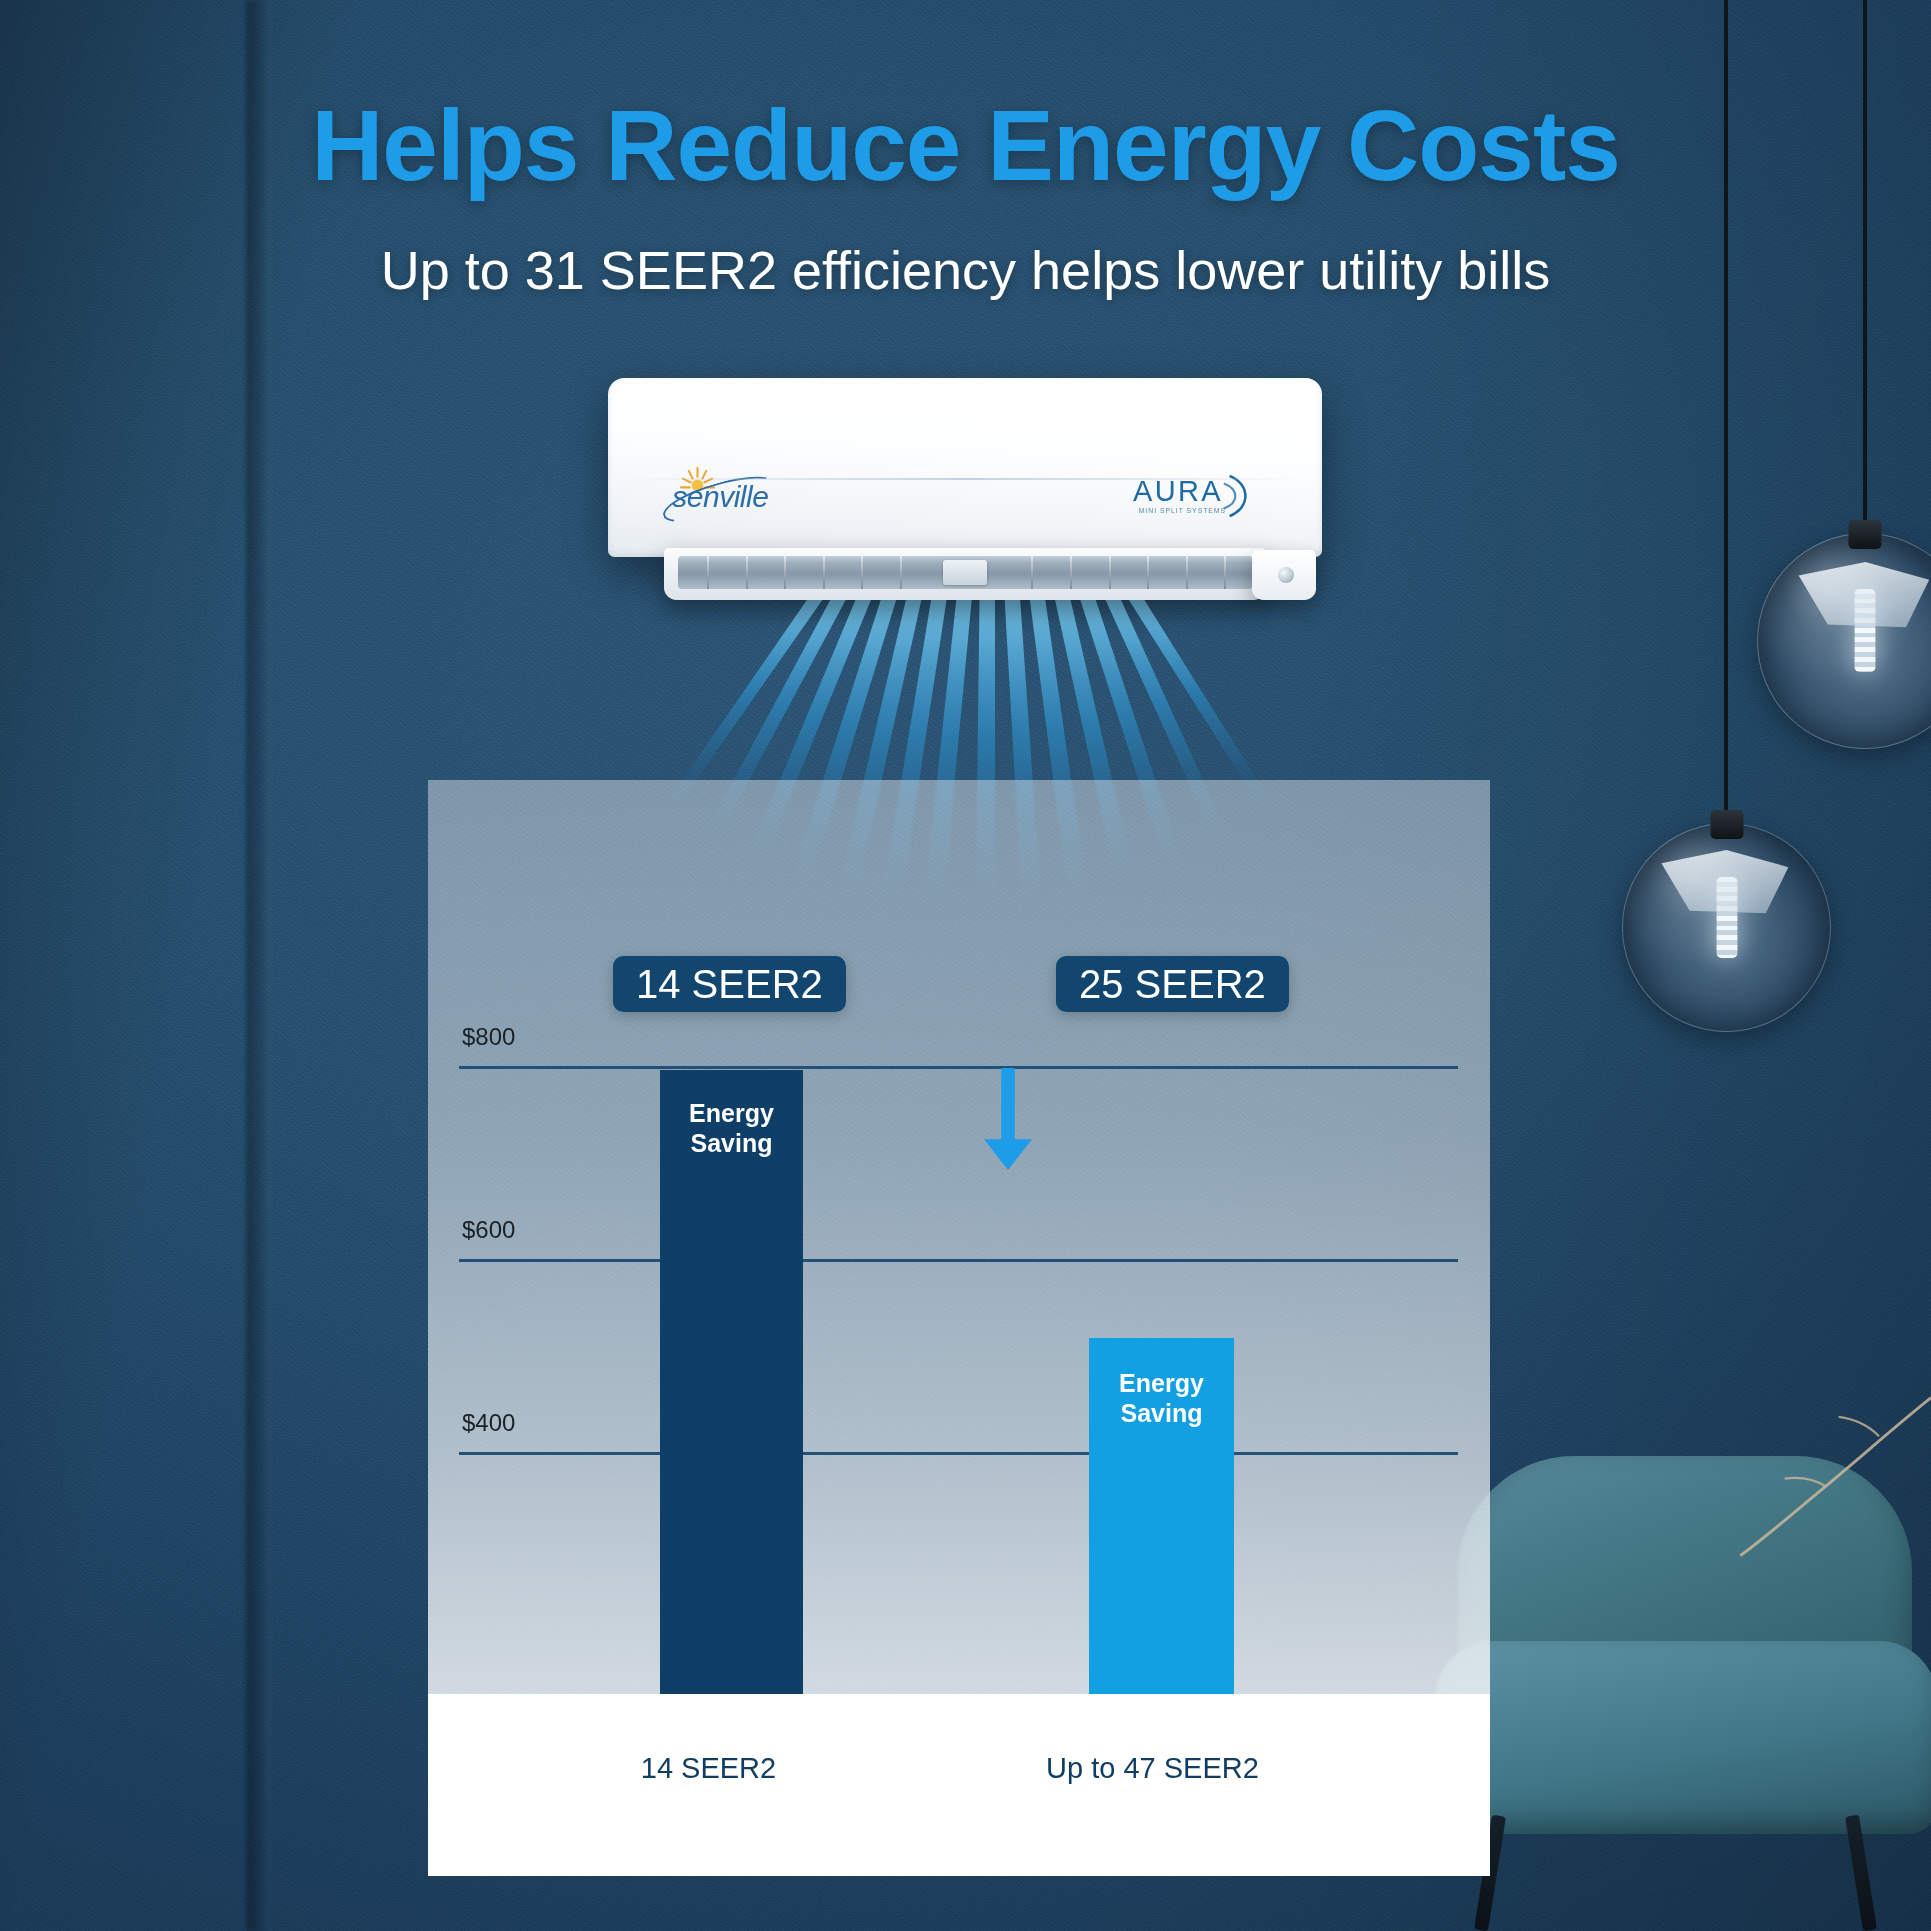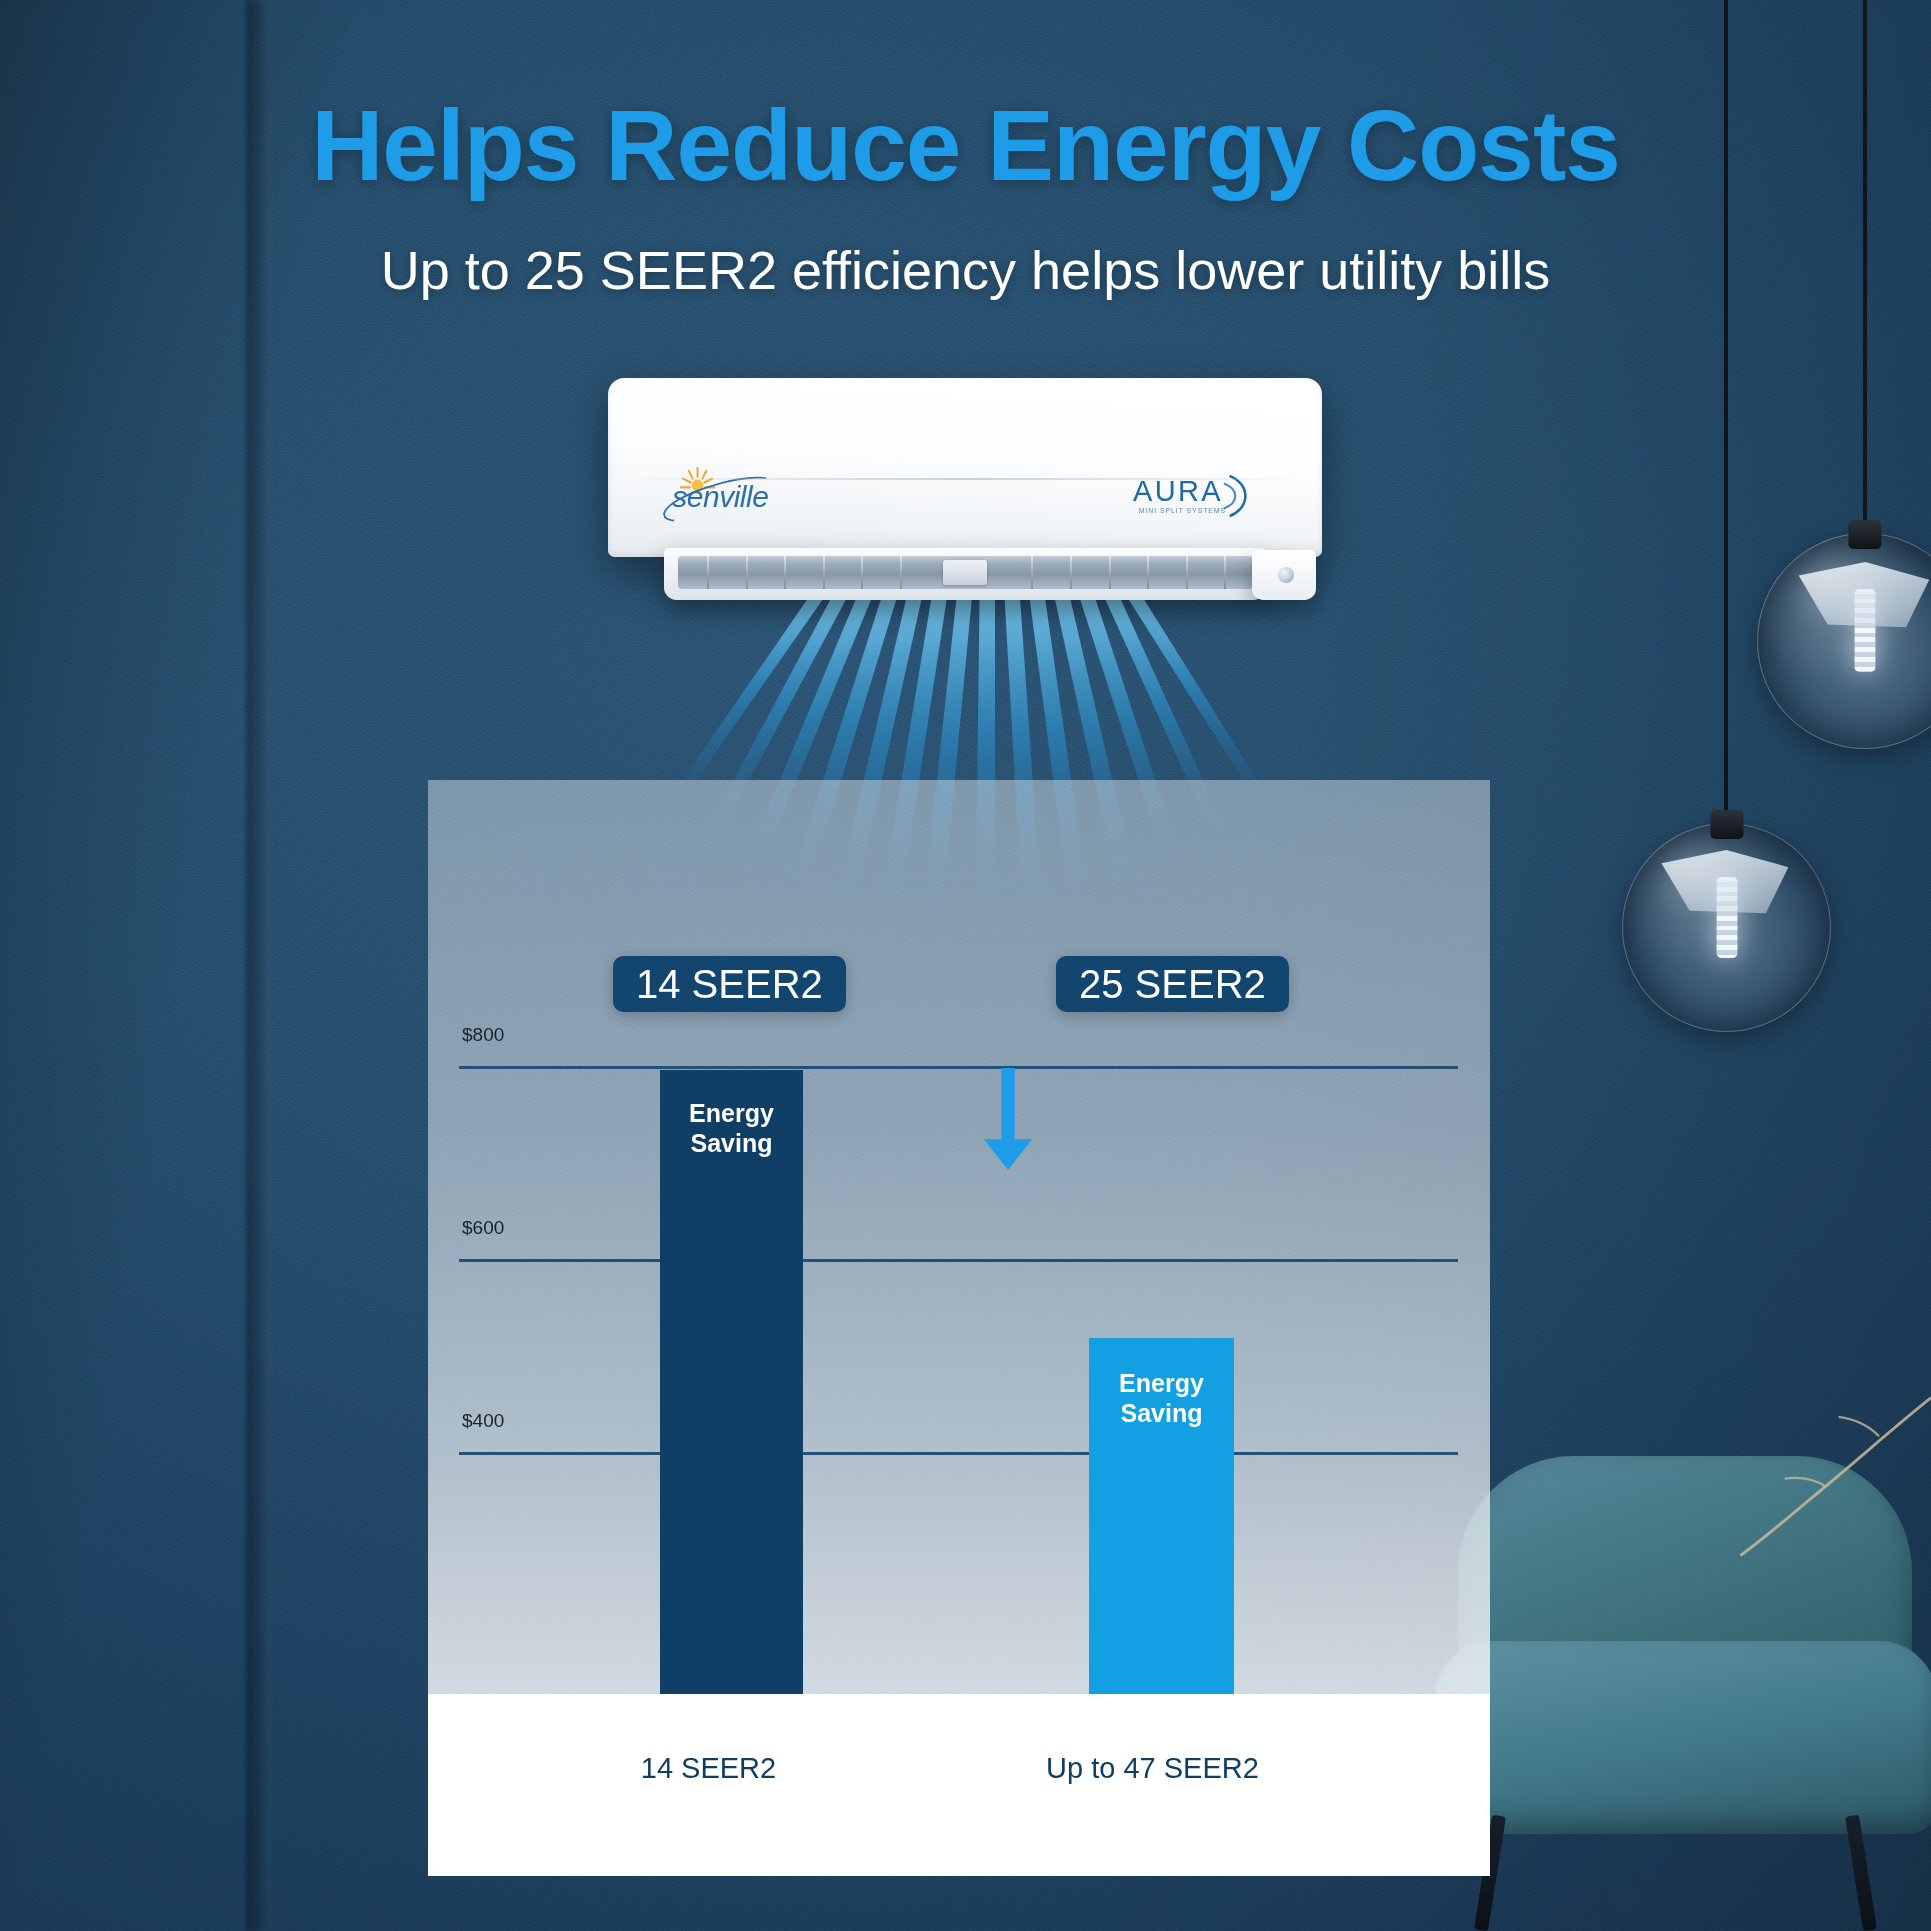--- a/index.html
+++ b/index.html
@@ -147,21 +147,21 @@
     color:#ffffff; font-size:40px; font-weight:500;
     display:flex; align-items:center; justify-content:center;
     padding:0 23px; line-height:1;
     box-shadow:0 3.9px 13.5px rgba(0,0,0,.22);
   }
   #badge-14 { left:185px; }
   #badge-25 { left:628px; }
 
   .axis-label {
     position:absolute; left:34px;
-    font-size:19px; color:#1b2227; line-height:1; font-weight:400;
+    font-size:24px; color:#1b2227; line-height:1; font-weight:400;
   }
   .gridline {
     position:absolute; left:31px; width:999px; height:2.9px;
     background:#1b4b74; opacity:.95;
   }
 
   .bar { position:absolute; }
   .bar-label {
     position:absolute; left:0; width:100%; text-align:center;
     color:#ffffff; font-size:25px; font-weight:600; line-height:1.18;
@@ -246,21 +246,21 @@
   <div style="position:absolute; left:454px; top:415px; width:13.5px; height:116px;
        background:linear-gradient(180deg,#16202a,#0b1117); transform:rotate(-9deg); border-radius:3.9px;"></div>
   <svg style="position:absolute; left:290px; top:-9.7px; width:251px; height:183px;" viewBox="0 0 260 190">
     <path d="M250 8 C210 40 170 76 126 112 C100 134 76 154 52 172" stroke="#c9b79a" stroke-width="3" fill="none" opacity=".85"></path>
     <path d="M196 48 C184 36 170 30 154 28" stroke="#c9b79a" stroke-width="2.4" fill="none" opacity=".8"></path>
     <path d="M140 100 C128 92 114 90 98 92" stroke="#c9b79a" stroke-width="2.4" fill="none" opacity=".8"></path>
   </svg>
 </div>
 
 <div id="headline">Helps Reduce Energy Costs</div>
-<div id="subtitle">Up to 25 SEER2 efficiency helps lower utility bills</div>
+<div id="subtitle">Up to 31 SEER2 efficiency helps lower utility bills</div>
 
 <svg id="airflow" viewBox="0 0 880 320" preserveAspectRatio="none">
   <defs>
     <linearGradient id="fl" x1="0" y1="0" x2="0" y2="1">
       <stop offset="0%" stop-color="#7fd0f5" stop-opacity=".88"></stop>
       <stop offset="45%" stop-color="#2d9fe0" stop-opacity=".52"></stop>
       <stop offset="100%" stop-color="#1b6fae" stop-opacity="0"></stop>
     </linearGradient>
   </defs>
   <g fill="url(#fl)">

